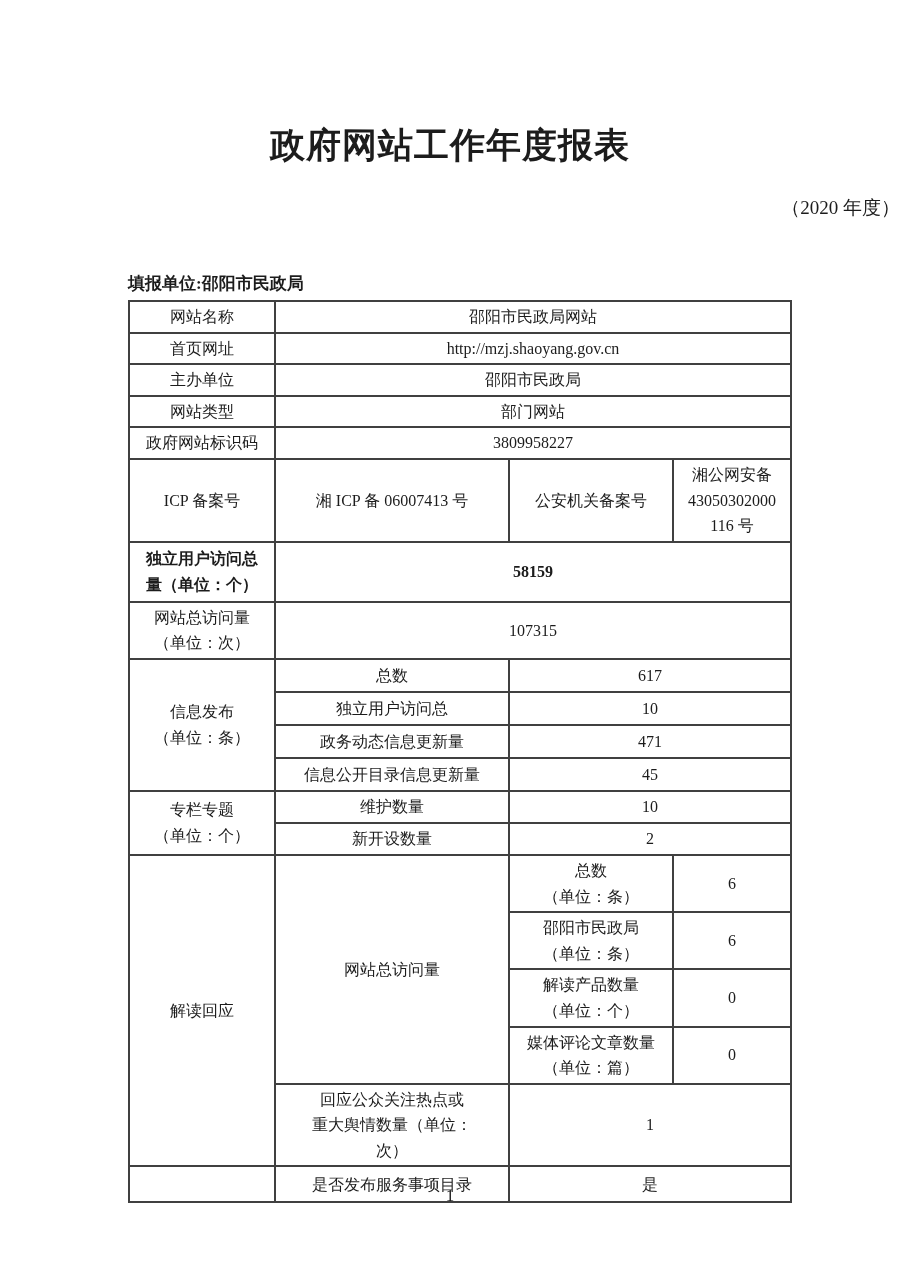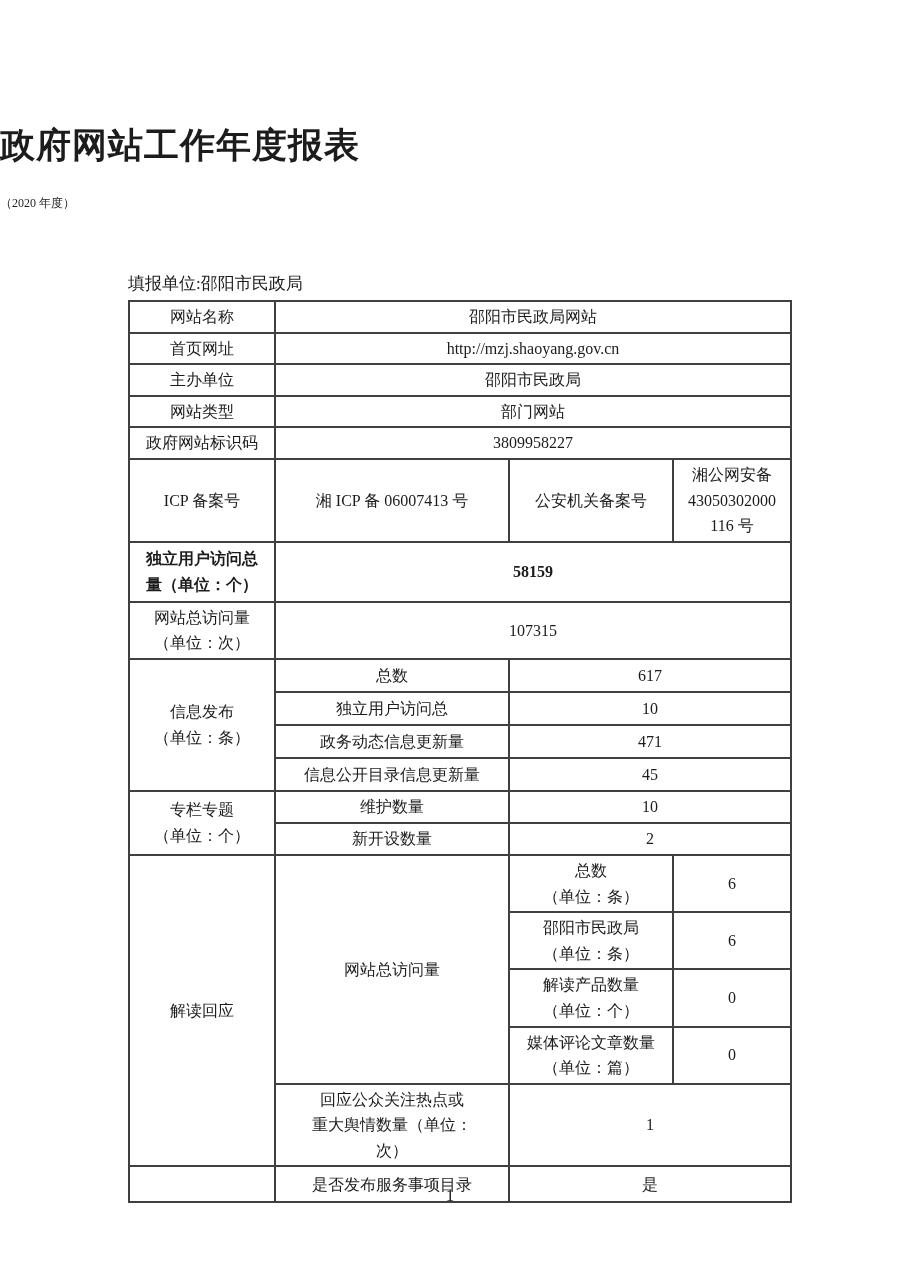--- a/index.html
+++ b/index.html
@@ -6,31 +6,32 @@
   html, body { background: #ffffff; }
   body {
     width: 900px; height: 1273px;
     position: relative;
     font-family: "Liberation Serif", "DejaVu Serif", serif;
     color: #1c1c1c;
     overflow: hidden;
   }
   .doc-title {
     position: absolute; top: 122px; left: 0; width: 900px;
+    text-align: center;
     font-size: 35px; font-weight: bold;
     letter-spacing: 1px;
   }
   .doc-subtitle {
     position: absolute; top: 195px; left: 0; width: 900px;
-    text-align: left;
-    font-size: 12px;
+    text-align: right;
+    font-size: 19px;
   }
   .filler-line {
     position: absolute; top: 272px; left: 128px;
-    font-size: 17px; font-weight: normal;
+    font-size: 17px; font-weight: bold;
   }
   table.report {
     position: absolute; top: 300px; left: 128px;
     width: 662px;
     border-collapse: collapse;
     table-layout: fixed;
   }
   table.report td {
     border: 2px solid #404040;
     text-align: center;

